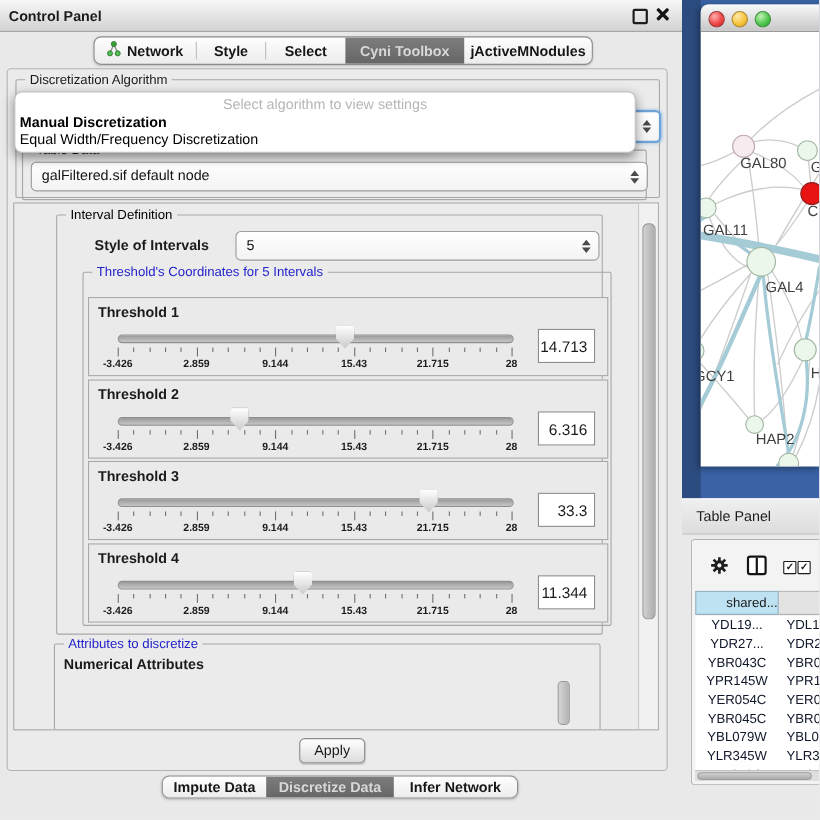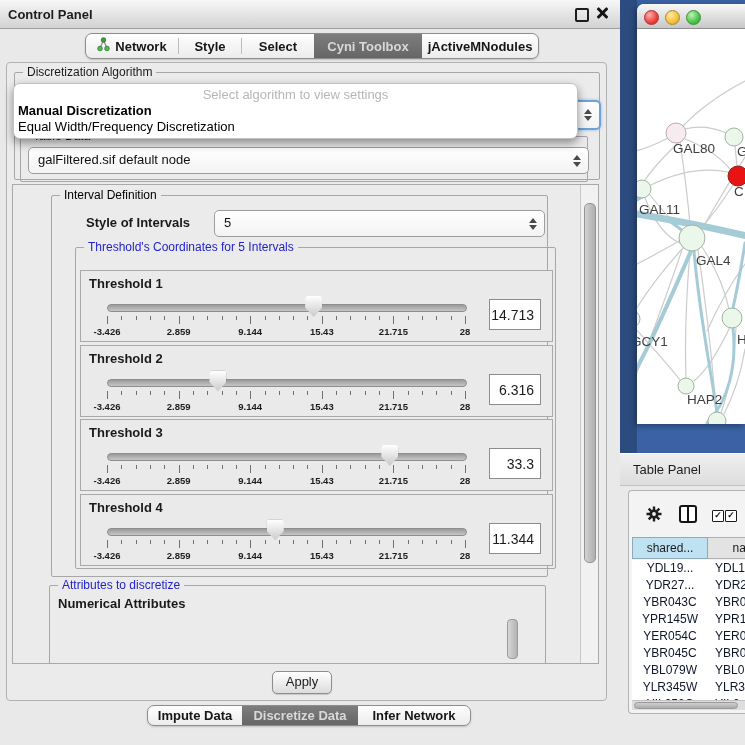--- a/index.html
+++ b/index.html
@@ -112,21 +112,21 @@
             border-right:none;border-radius:4px 0 0 4px;}
   .gear{left:646px;top:506px;width:16px;height:16px;}
   .colic{left:679px;top:505px;width:14px;height:14px;border:2px solid #141414;border-radius:3px;background:#fff;}
   .colic::after{content:"";position:absolute;left:50%;top:0;width:2px;height:100%;background:#141414;transform:translateX(-50%);}
   .cb{width:10px;height:10px;border:1.5px solid #1b1b1b;border-radius:1px;background:#fff;font-size:9px;line-height:9px;
       text-align:center;font-weight:bold;color:#111;}
   .cb.c1{left:712px;top:510px;} .cb.c2{left:725px;top:510px;}
 
   .tbl{left:632px;top:537px;width:160px;height:166px;overflow:hidden;}
   .thead{display:flex;height:23px;}
-  .th{box-sizing:border-box;height:22px;font-size:12px;text-align:center;line-height:20px;overflow:hidden;white-space:nowrap;}
+  .th{box-sizing:border-box;height:22px;font-size:12px;text-align:right;line-height:20px;overflow:hidden;white-space:nowrap;}
   .th.c1{width:76px;background:#bfe2f2;border:1px solid #8fa9b8;}
   .th.c2{width:80px;background:#e3e3e3;border:1px solid #b0b0b0;border-left:none;}
   .trow{display:flex;height:17px;background:#fff;}
   .tc{box-sizing:border-box;font-size:12px;line-height:17px;white-space:nowrap;overflow:hidden;color:#0f172a;}
   .tc.c1{width:76px;text-align:center;}
   .tc.c2{width:80px;padding-left:7px;}
   .hsb{left:632px;top:700px;width:113px;height:9px;background:#dedede;border-top:1px solid #c2c2c2;}
   .hsb-thumb{position:absolute;left:2px;top:1px;width:104px;height:7px;border-radius:3.5px;
              background:linear-gradient(#cfcfcf,#ababab);border:1px solid #9a9a9a;box-sizing:border-box;}
 </style>

